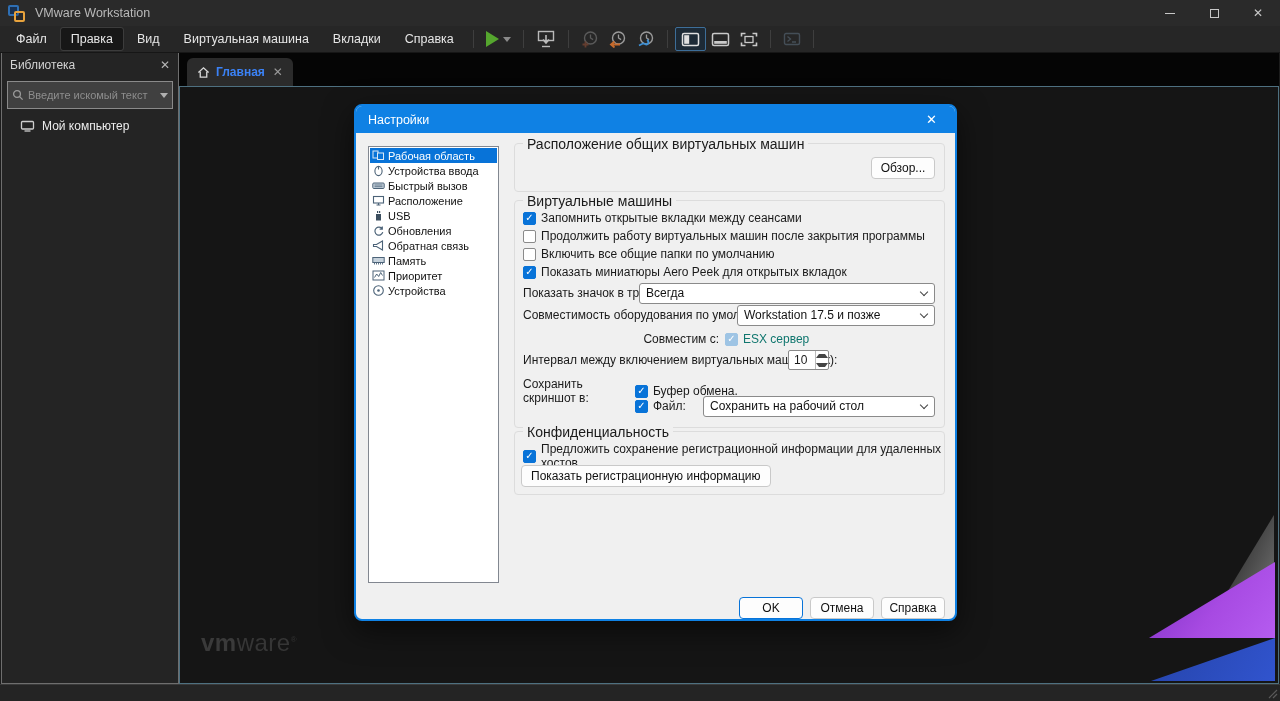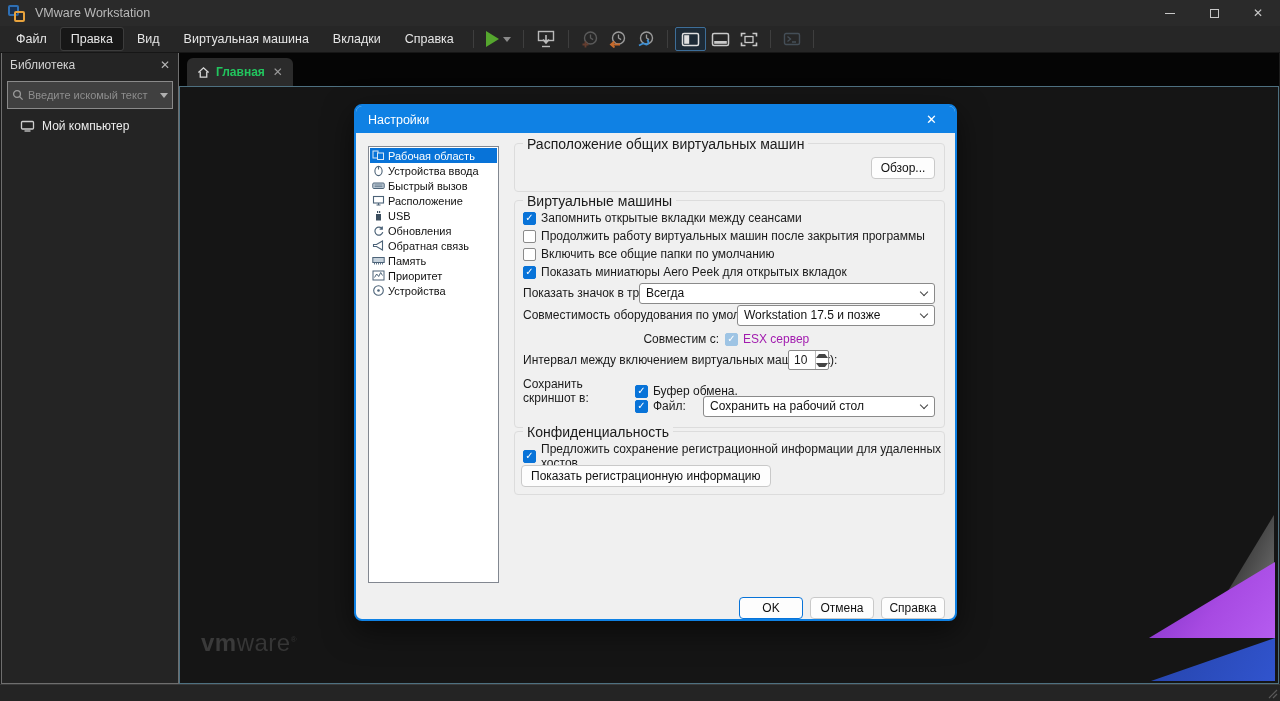--- a/index.html
+++ b/index.html
@@ -35,21 +35,21 @@
   .sb-title { color:#d2d2d2; font-size:12px; }
   .sb-close { margin-left:auto; color:#b5b5b5; font-size:12px; }
   .sb-search { display:flex; align-items:center; height:18px; margin:4px 5px; border:1px solid #8a8a8a; background:#404040; padding:13px 4px; }
   .sb-search input { flex:1; min-width:0; background:transparent; border:none; outline:none; color:#cfcfcf; font-size:11px; font-family:"Liberation Sans",sans-serif; }
   .sb-search input::placeholder { color:#8d8d8d; }
   .sb-tree-item { display:flex; align-items:center; gap:7px; color:#ececec; font-size:12px; padding:6px 10px 4px 18px; }
 
   #mainarea { flex:1; position:relative; margin-right:1px; }
   #tabbar { height:33px; background:#050505; display:flex; align-items:flex-end; padding-left:8px; }
   .tab { height:28px; background:#2b2b2b; border-radius:6px 6px 0 0; display:flex; align-items:center; gap:6px; padding:0 10px; }
-  .tab-label { color:#22c55e; font-size:12px; font-weight:bold; }
+  .tab-label { color:#3b82f6; font-size:12px; font-weight:bold; }
   .tab-close { color:#9a9a9a; font-size:12px; margin-left:2px; }
   #content { position:absolute; left:0; right:0; top:33px; bottom:0; background:#151515; border:1px solid #4e7080; overflow:hidden; }
   .vmware-logo { position:absolute; left:21px; bottom:26px; font-size:24px; color:#363636; letter-spacing:.5px; }
   .vmware-logo b { font-weight:bold; color:#3a3a3a; }
   .vmware-logo sup { font-size:8px; color:#333; }
   .tri { position:absolute; }
   .tri-gray { right:4px; bottom:46px; width:74px; height:122px; clip-path:polygon(100% 0, 100% 52%, 0 100%);
     background:linear-gradient(115deg, rgba(160,160,160,.05) 20%, rgba(190,190,190,.65)); }
   .tri-purple { right:3px; bottom:45px; width:126px; height:76px; clip-path:polygon(0 100%, 100% 0, 100% 100%);
     background:linear-gradient(125deg,#7b2fc2,#a74ae2 55%,#b55cf0); }
@@ -81,21 +81,21 @@
   .btn { height:22px; background:#fdfdfd; border:1px solid #c9c9c9; border-radius:4px; font-size:12px; color:#111;
     display:flex; align-items:center; justify-content:center; }
   .btn.primary { border:1px solid #0873d8; }
 
   .cb { width:13px; height:13px; border:1px solid #8a8a8a; border-radius:2px; background:#fff; margin-right:5px;
     display:flex; align-items:center; justify-content:center; flex:0 0 13px; }
   .cb .tick { display:none; color:#fff; font-size:10px; line-height:10px; }
   .cb.on { background:#0873d8; border-color:#0873d8; }
   .cb.on .tick { display:block; }
   .cb.disabled { background:#9ec4e4; border-color:#9ec4e4; }
-  .lbl-dis { color:#a21caf; }
+  .lbl-dis { color:#0f766e; }
 
   .combo { height:21px; background:#fff; border:1px solid #8a8a8a; border-radius:3px; display:flex; align-items:center;
     padding:0 6px; font-size:12px; color:#111; }
   .combo .txt { flex:1; white-space:nowrap; overflow:hidden; }
   .chev { width:6px; height:6px; border-right:1.3px solid #444; border-bottom:1.3px solid #444; transform:rotate(45deg); margin:-3px 1px 0 6px; }
 
   .spinner { display:flex; height:20px; border:1px solid #8a8a8a; background:#fff; border-radius:2px; }
   .spinner .val { width:26px; display:flex; align-items:center; justify-content:flex-start; padding-left:5px; font-size:12px; }
   .spinner .arrows { width:13px; border-left:1px solid #bbb; display:flex; flex-direction:column; }
   .spinner .arrows div { flex:1; display:flex; align-items:center; justify-content:center; }

